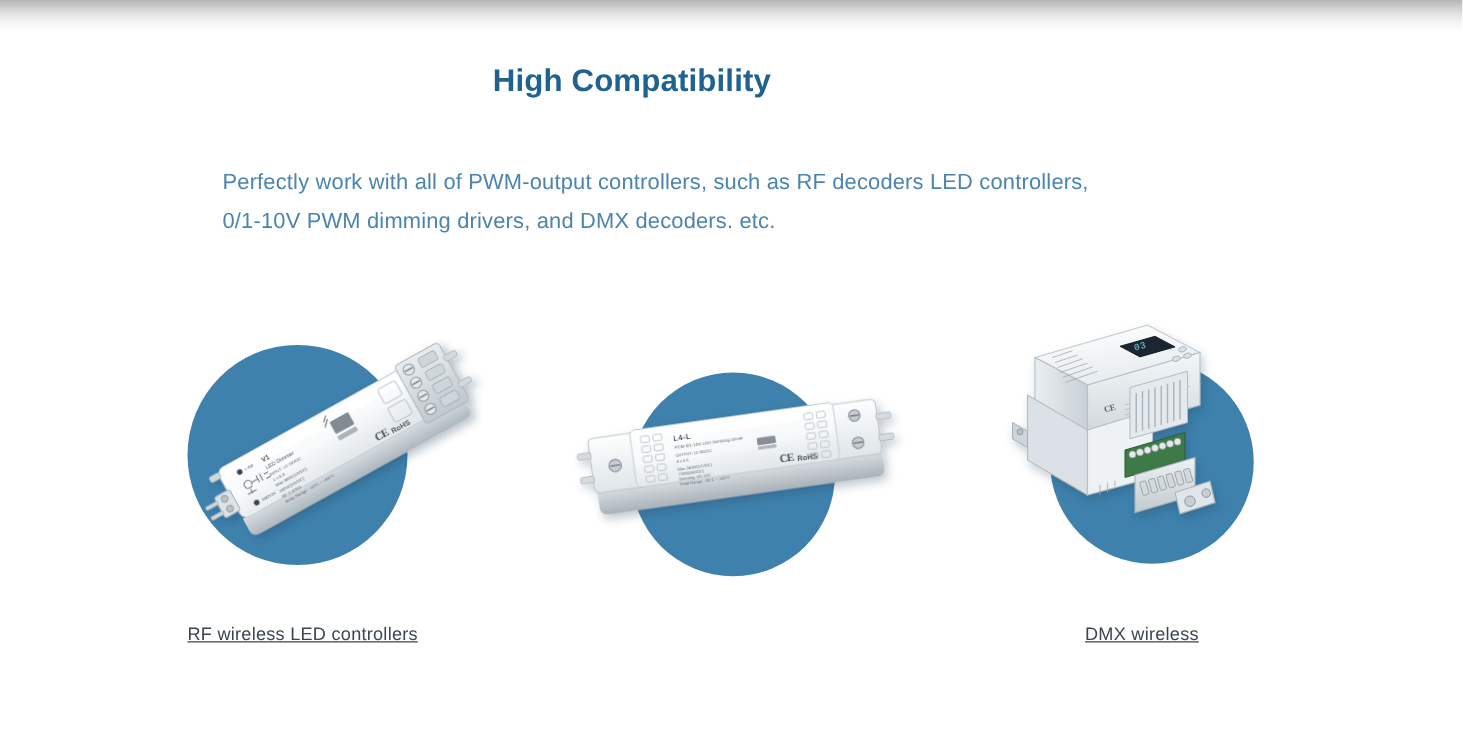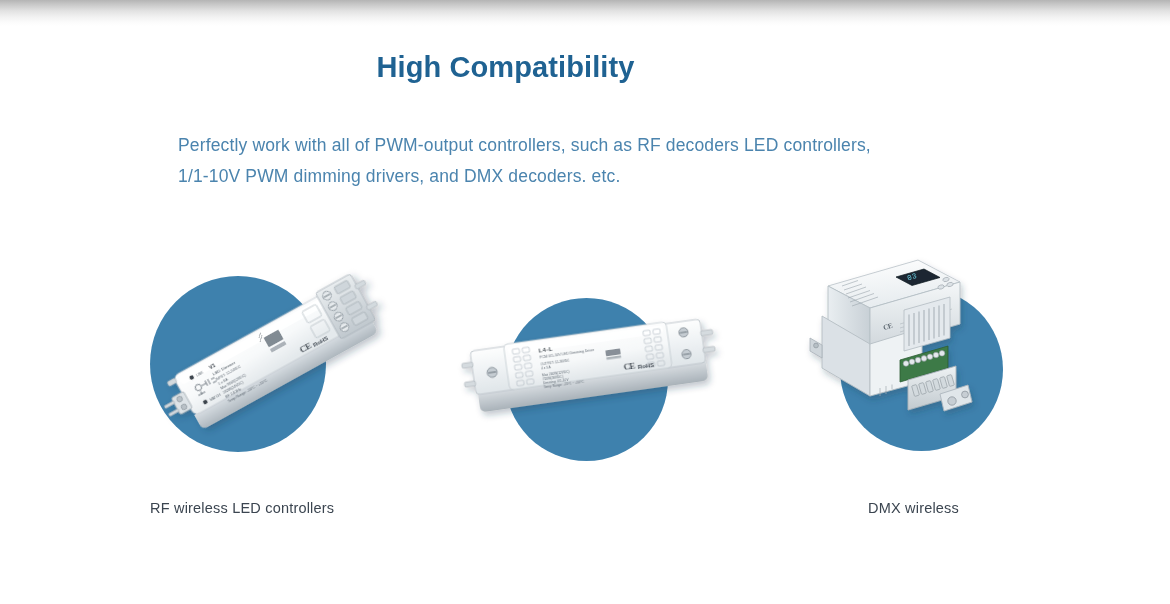--- a/index.html
+++ b/index.html
@@ -27,21 +27,21 @@
   }
 
   .page { position: absolute; inset: 0; }
 
   
   .title {
     position: absolute;
     left: 0; top: 51px;
     width: 1011px;
     text-align: center;
-    font-size: 29px;
+    font-size: 25px;
     font-weight: bold;
     letter-spacing: .1px;
     color: #1f6292;
     white-space: nowrap;
   }
 
   
   .lede {
     position: absolute;
     left: 178px; top: 130px;
@@ -71,40 +71,41 @@
   .c2 { left: 50px;  top: 52px; width: 163px; height: 163px; }
   .c3 { left: 40px;  top: 42px; width: 163px; height: 163px; }
 
   .caption {
     position: absolute;
     top: 254px;
     font-size: 14.5px;
     color: #3b4550;
     letter-spacing: .2px;
     white-space: nowrap;
+    text-decoration: underline;
   }
   .cap-1 { left: 22px; }
   .cap-2 { left: 16px; }
   .cap-3 { left: 68px; }
 
   .device { position: absolute; left: 0; top: 0; width: 330px; height: 235px; }
   .device svg { display: block; }
 </style>
 </head>
 <body>
 
 <div class="page">
 
   <div class="top-fade"></div>
 
   <div class="title">High Compatibility</div>
 
   <div class="lede">
     <span>Perfectly work with all of PWM-output controllers, such as RF decoders LED controllers,</span>
-    <span>1/1-10V PWM dimming drivers, and DMX decoders. etc.</span>
+    <span>0/1-10V PWM dimming drivers, and DMX decoders. etc.</span>
   </div>
 
   <div class="cards">
 
     <div class="card card-1">
       <div class="stage">
         <div class="circle c1"></div>
         <div class="device">
           <svg width="330" height="235" viewBox="0 0 330 235">
             <defs>

